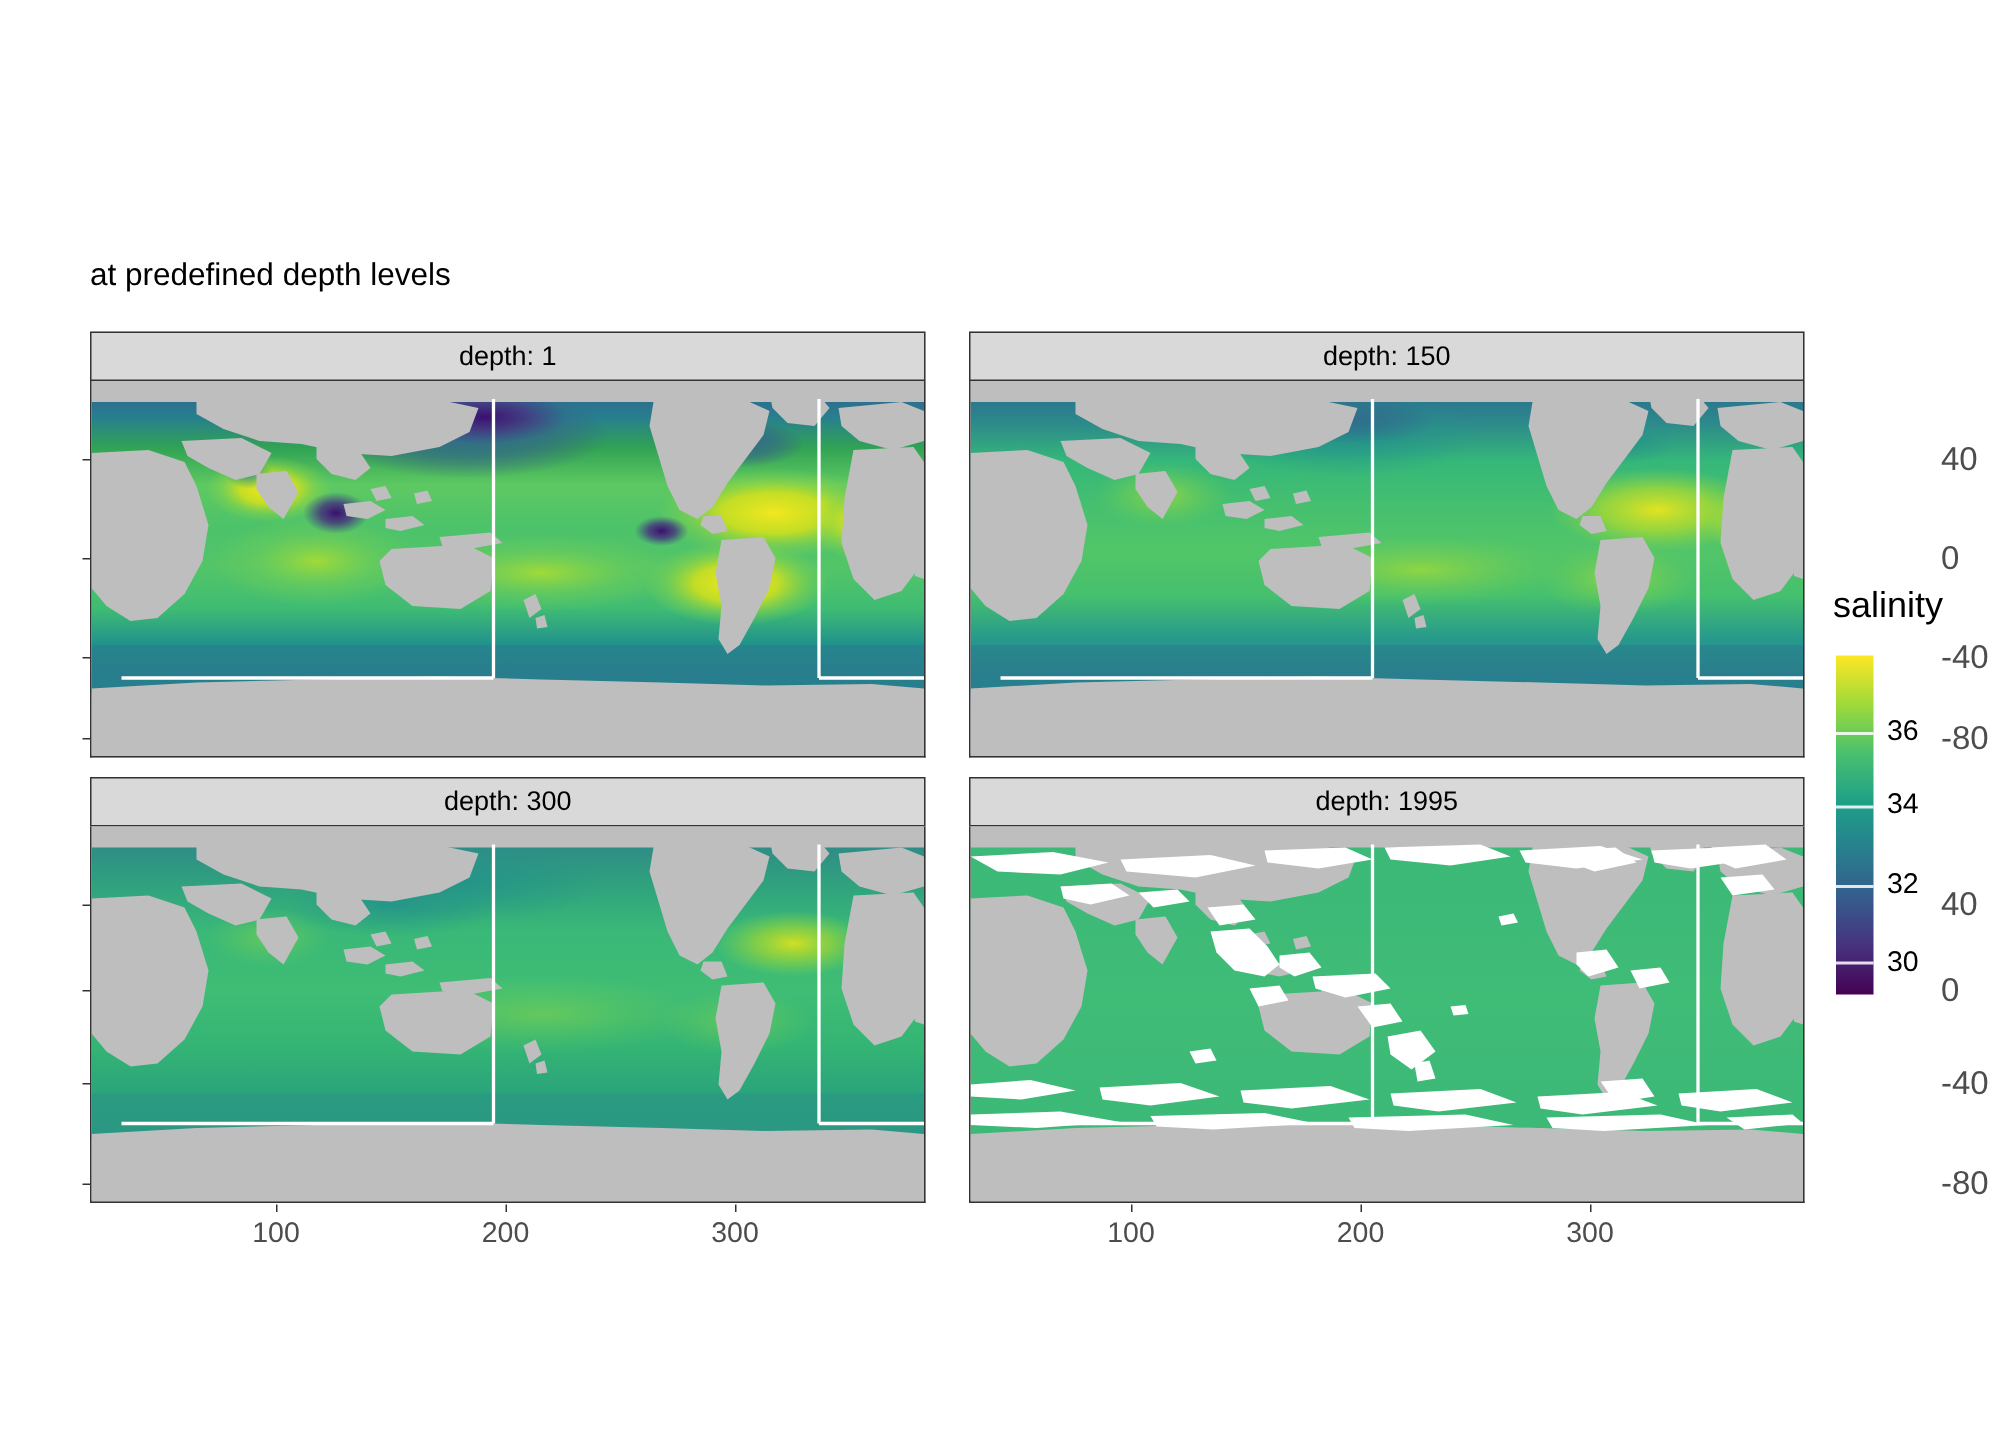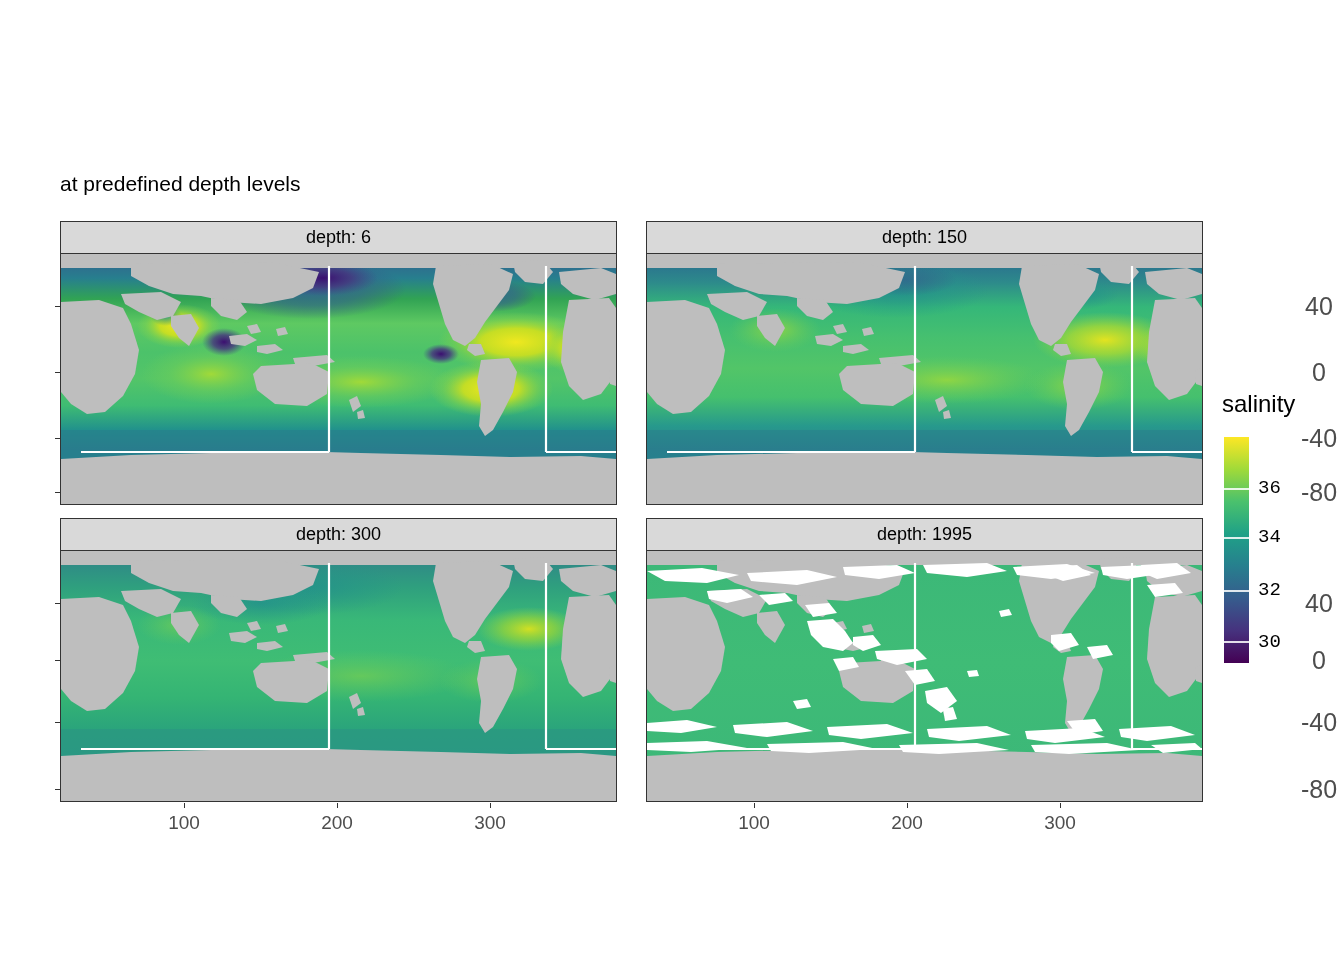--- a/index.html
+++ b/index.html
@@ -48,22 +48,22 @@
     border-top: none;
     background: #bebebe;
     overflow: hidden;
   }
   .panel svg { display:block; width:555px; height:249px; }
 
   
   .ytick-label {
     position: absolute;
     right: 0;
-    font-size: 25px; color: #4d4d4d;
-    text-align: center;
+    font-size: 22px; color: #4d4d4d;
+    text-align: left;
     transform: translateY(-50%);
     white-space: nowrap;
   }
   .ytick-mark {
     position: absolute;
     width: 5px; height: 1px;
     background: #333333;
   }
   .xtick-label {
     position: absolute;
@@ -93,33 +93,32 @@
     width: 25px; height: 2px;
     background: #ffffff;
     opacity: 0.85;
   }
   .legend-label {
     position: absolute;
     left: 34px;
     font-size: 19px; color: #000;
     transform: translateY(-50%);
     white-space: nowrap;
-    font-family: Liberation Mono, monospace;
   }
 </style>
 </head>
 <body>
 
 <div id="root">
 
   <div id="plot-subtitle">at predefined depth levels</div>
 
   <div class="facet col0 row0">
     <div class="strip">
-      <span>depth: 6</span>
+      <span>depth: 1</span>
     </div>
     <div class="panel">
       <svg viewBox="0 0 555 249" preserveAspectRatio="none">
         <defs>
 
           <linearGradient id="oc0" x1="0" y1="0" x2="0" y2="1">
             <stop offset="0.00" stop-color="#2e6e8e"></stop>
             <stop offset="0.06" stop-color="#277f8e"></stop>
             <stop offset="0.16" stop-color="#31a354"></stop>
             <stop offset="0.28" stop-color="#5ec962"></stop>

